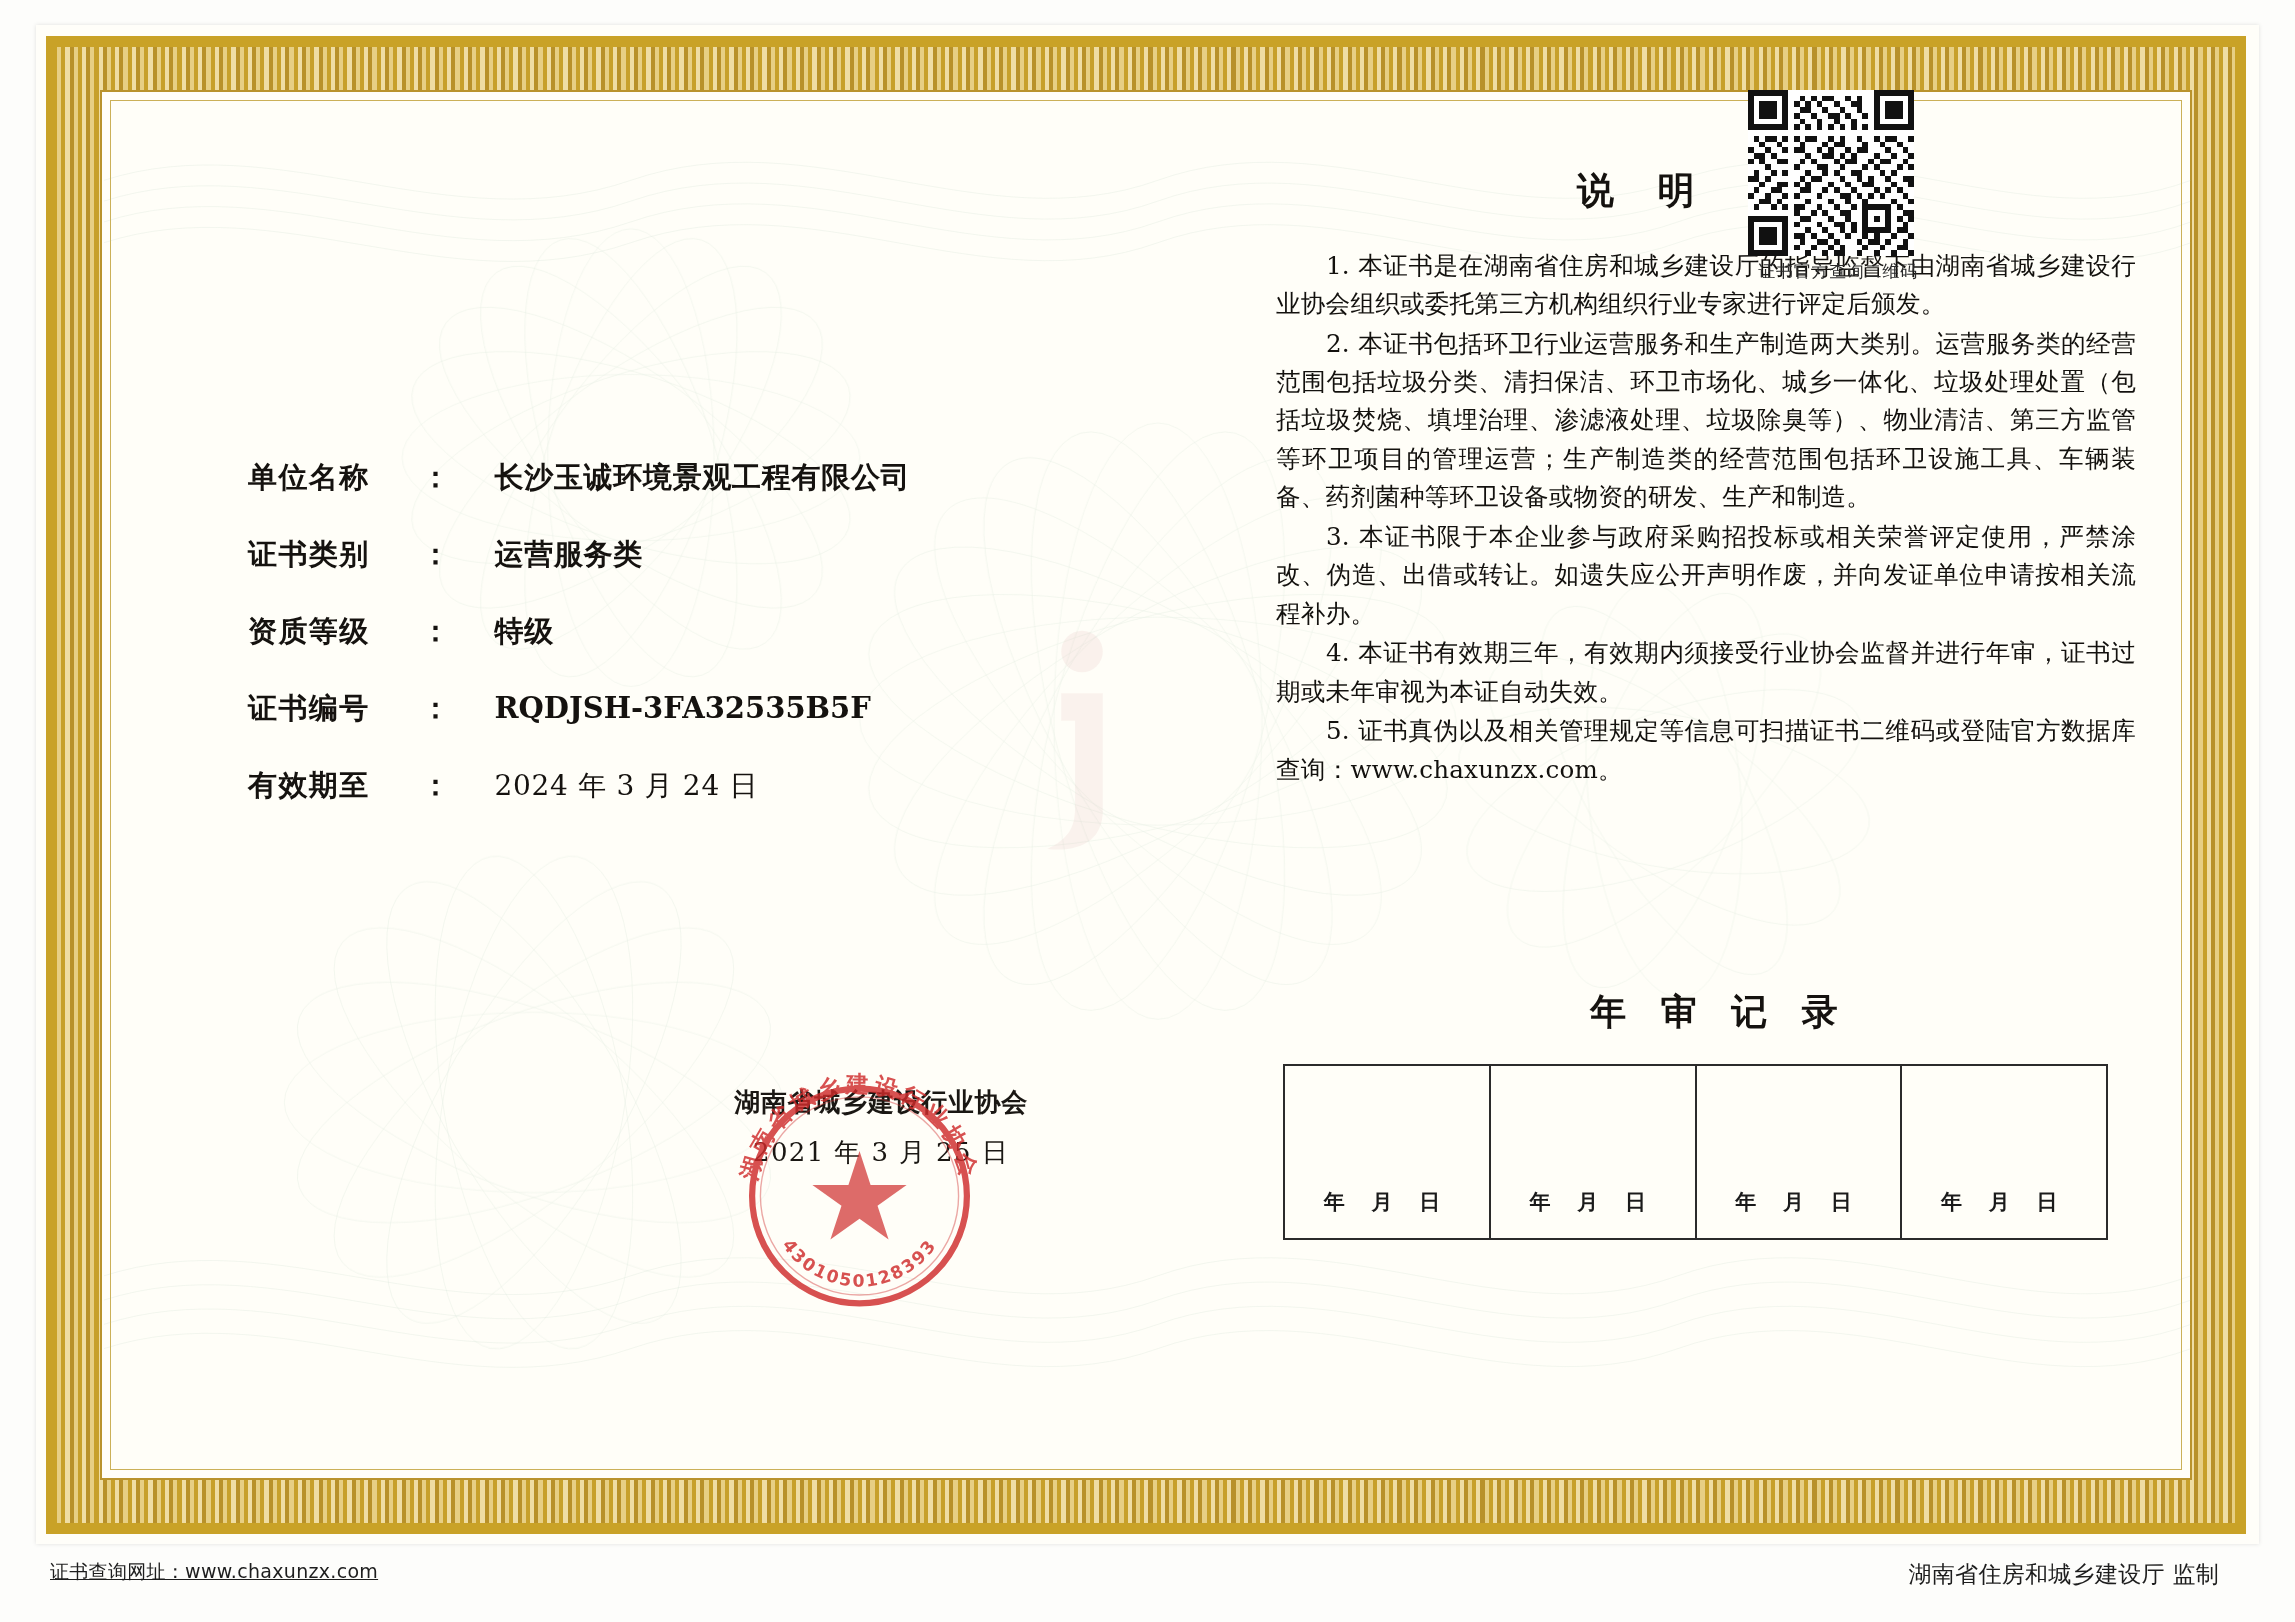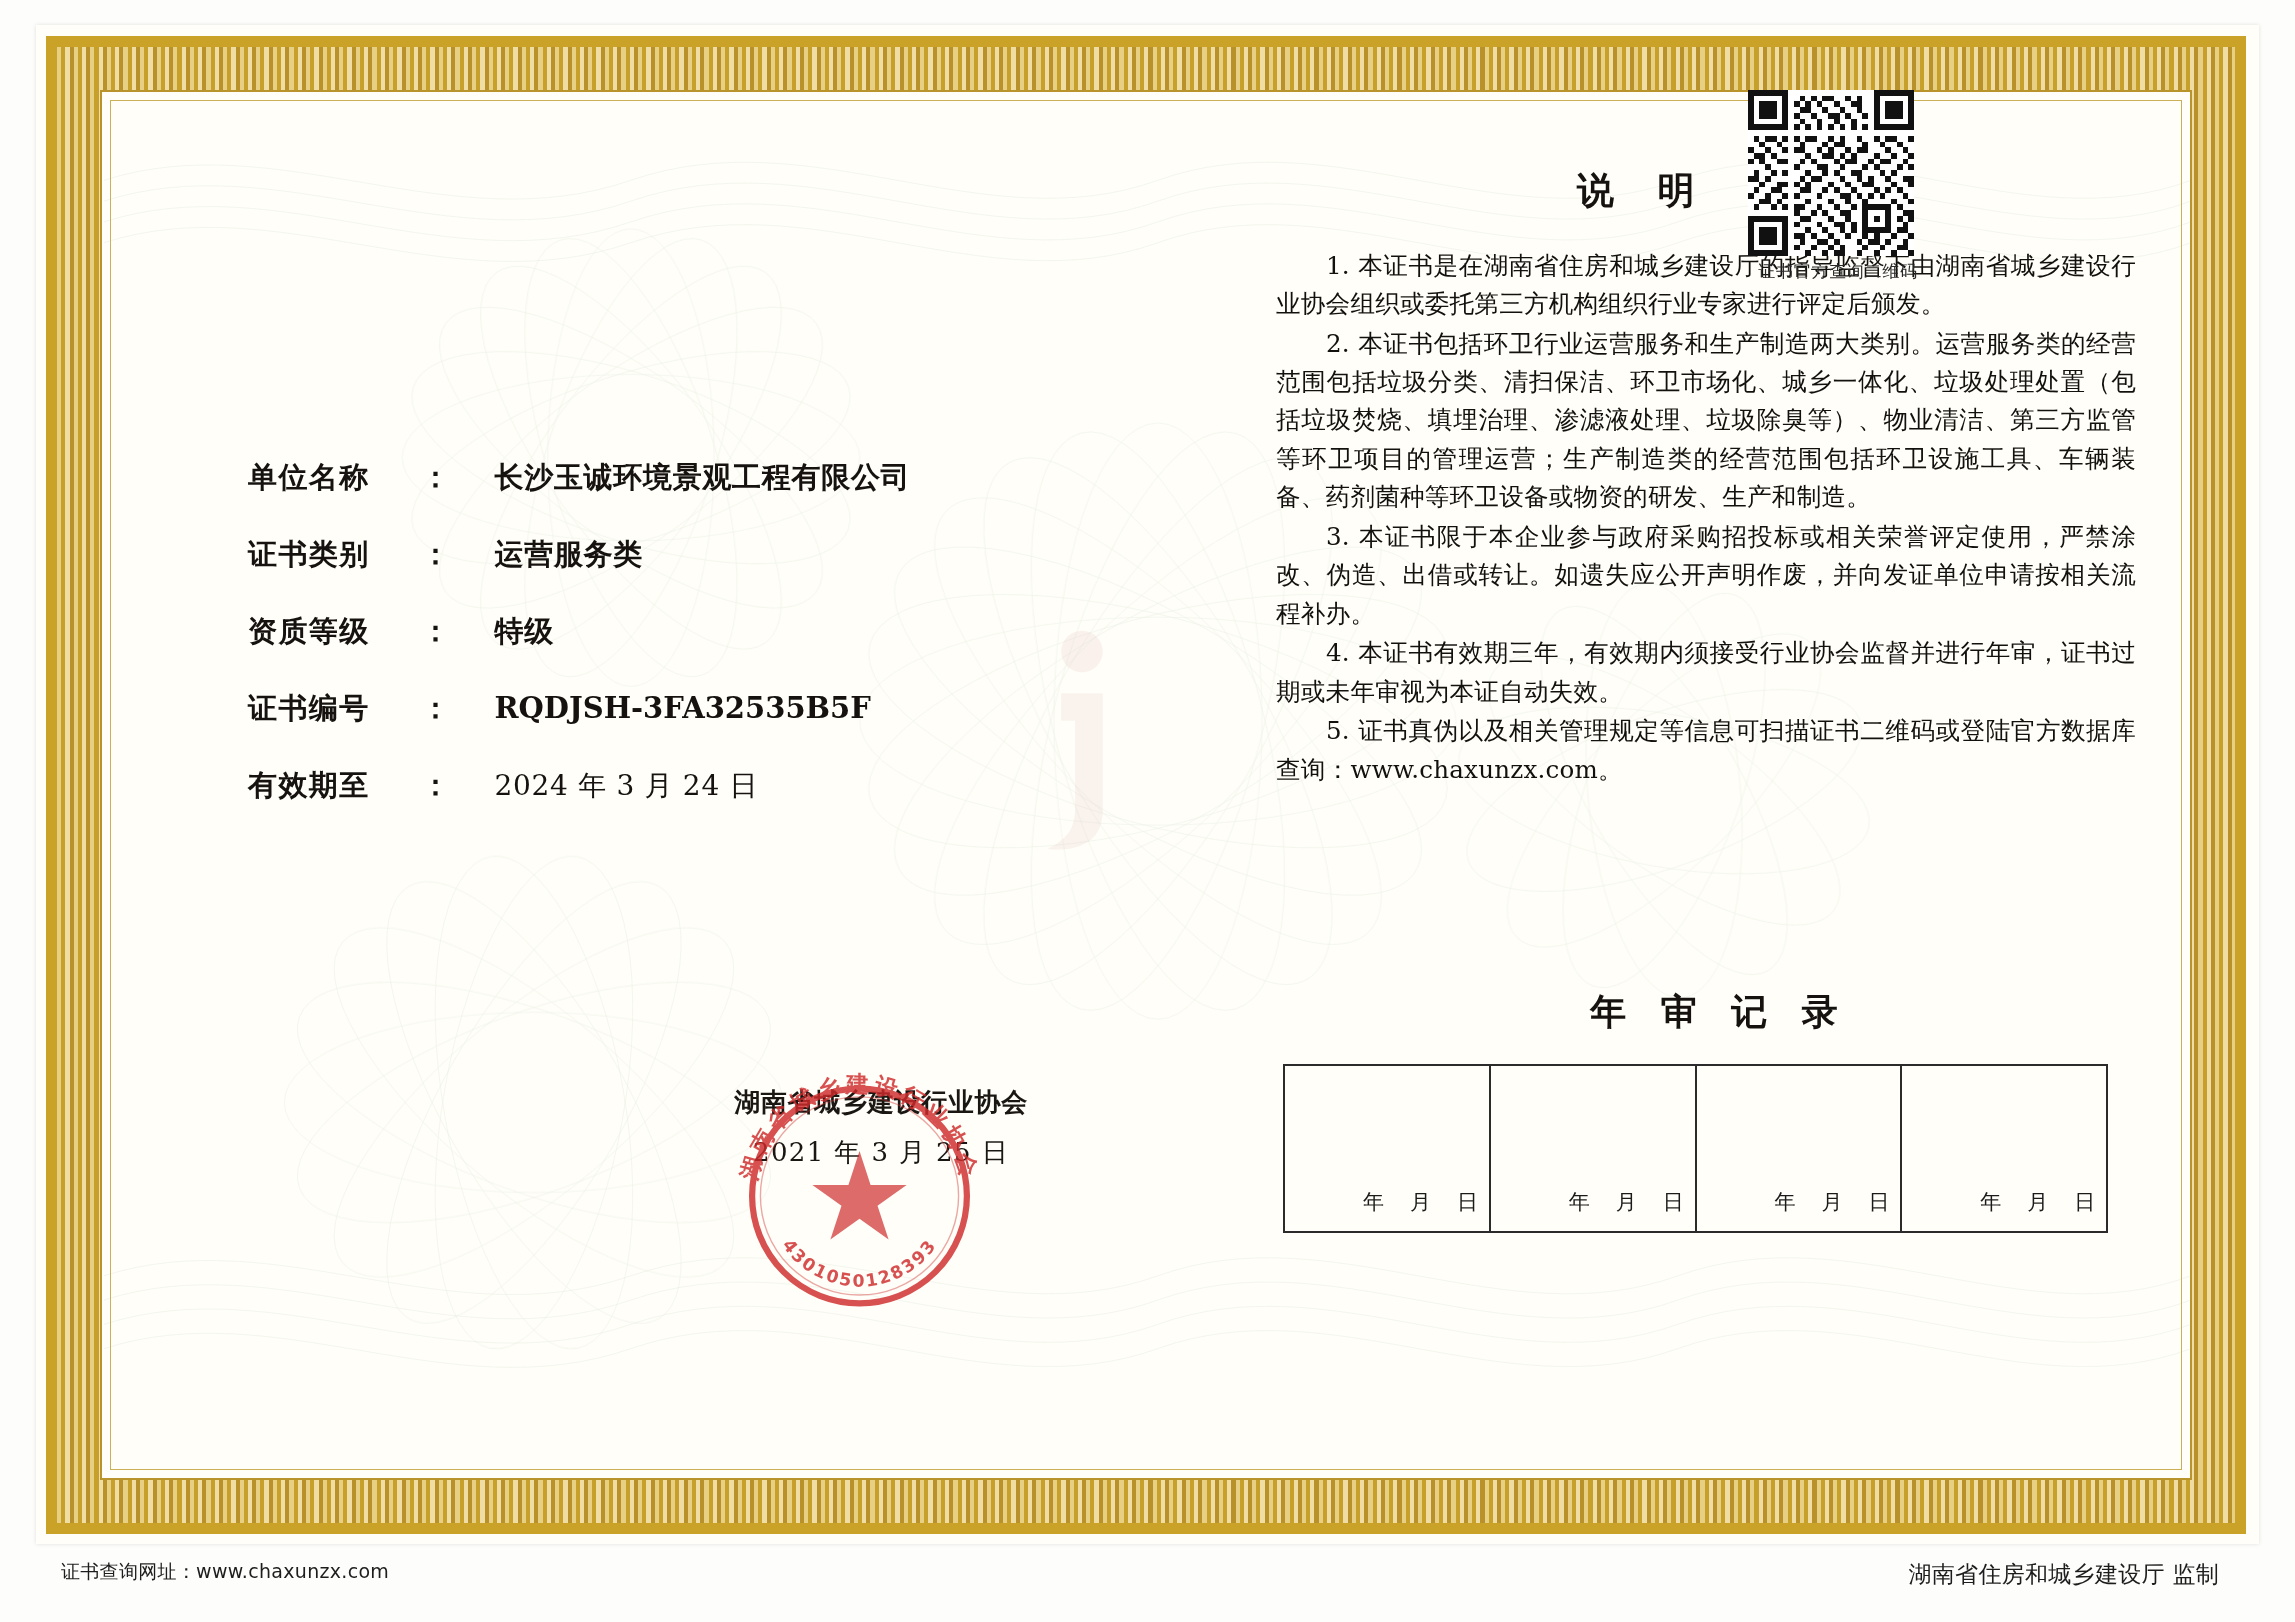--- a/index.html
+++ b/index.html
@@ -263,37 +263,39 @@
     top: 967px;
     width: 825px;
     height: 149px;
     border-collapse: collapse;
   }
   .annual-table td {
     border: 2.1px solid #2b2b2b;
     width: 25%;
     height: 149px;
     vertical-align: bottom;
-    text-align: right;
-    padding-bottom: 15px;
+    text-align: center;
+    padding-bottom: 22px;
     font-family: "DejaVu Sans", sans-serif;
     font-size: 21px;
     letter-spacing: 9.7px;
     color: #1a1a1a;
+    font-weight: bold;
   }
 
   
   .footer-left {
     position: absolute;
-    left: 61px;
+    left: 50px;
     top: 1559px;
     font-family: "DejaVu Sans", sans-serif;
     font-size: 19px;
     color: #1d1d1d;
     letter-spacing: 0.3px;
+    text-decoration: underline;
   }
   .footer-right {
     position: absolute;
     right: 76px;
     top: 1559px;
     font-family: "DejaVu Sans", sans-serif;
     font-size: 23px;
     color: #1d1d1d;
     letter-spacing: 0.3px;
   }

